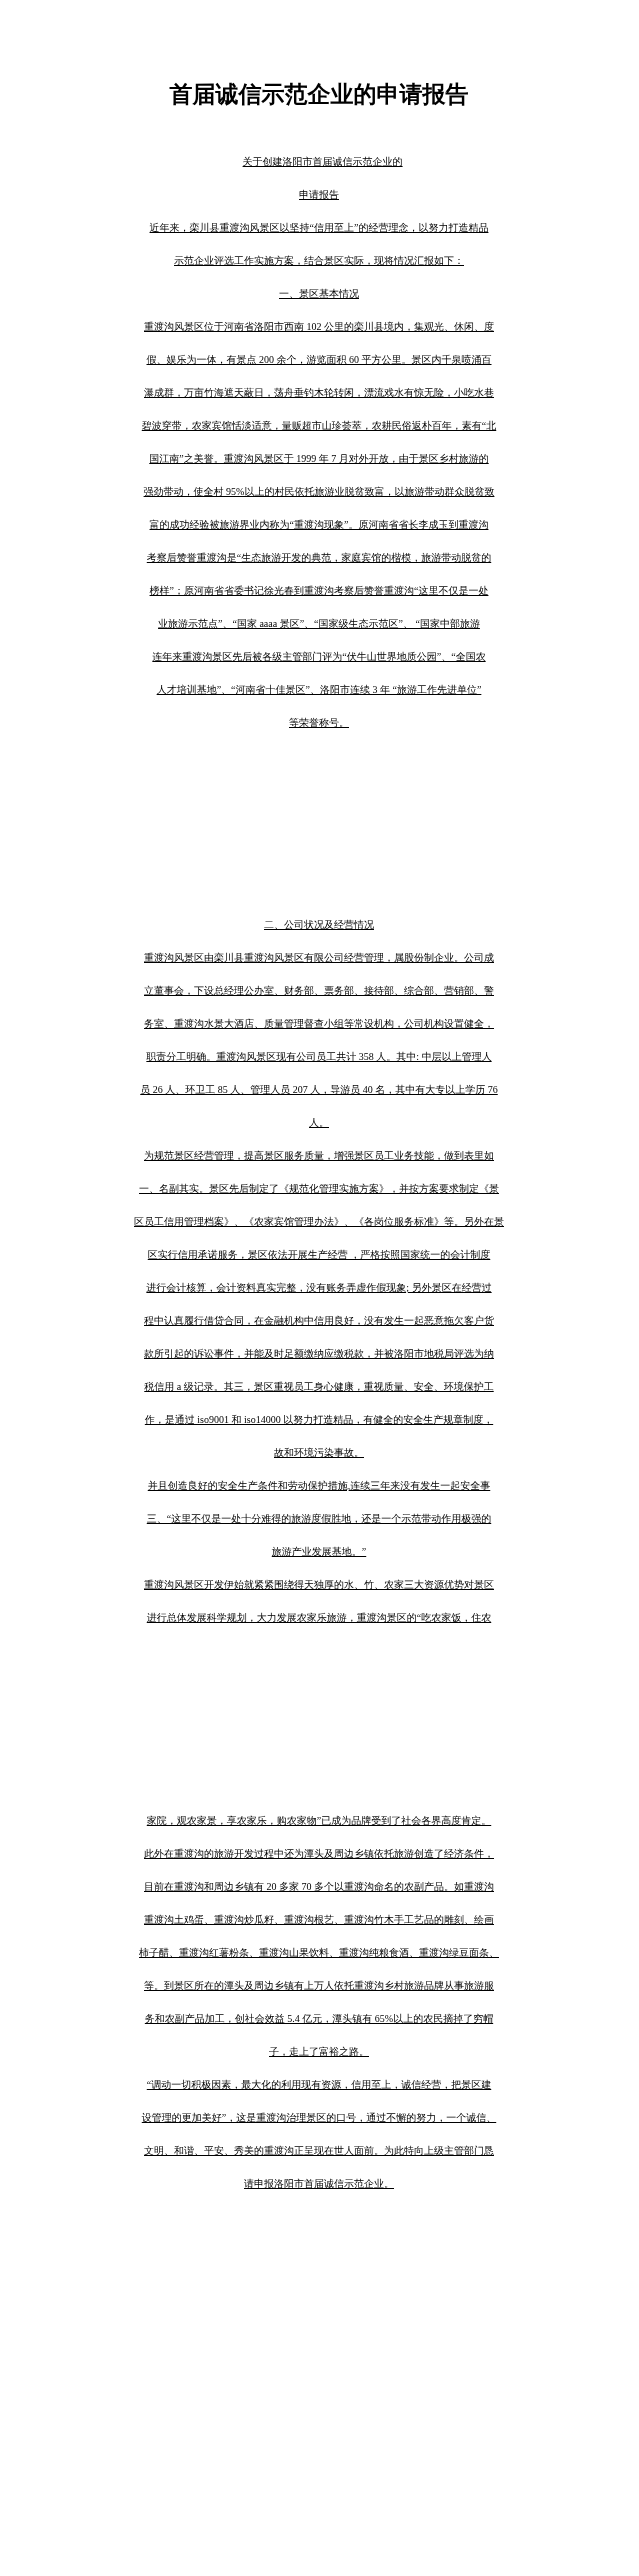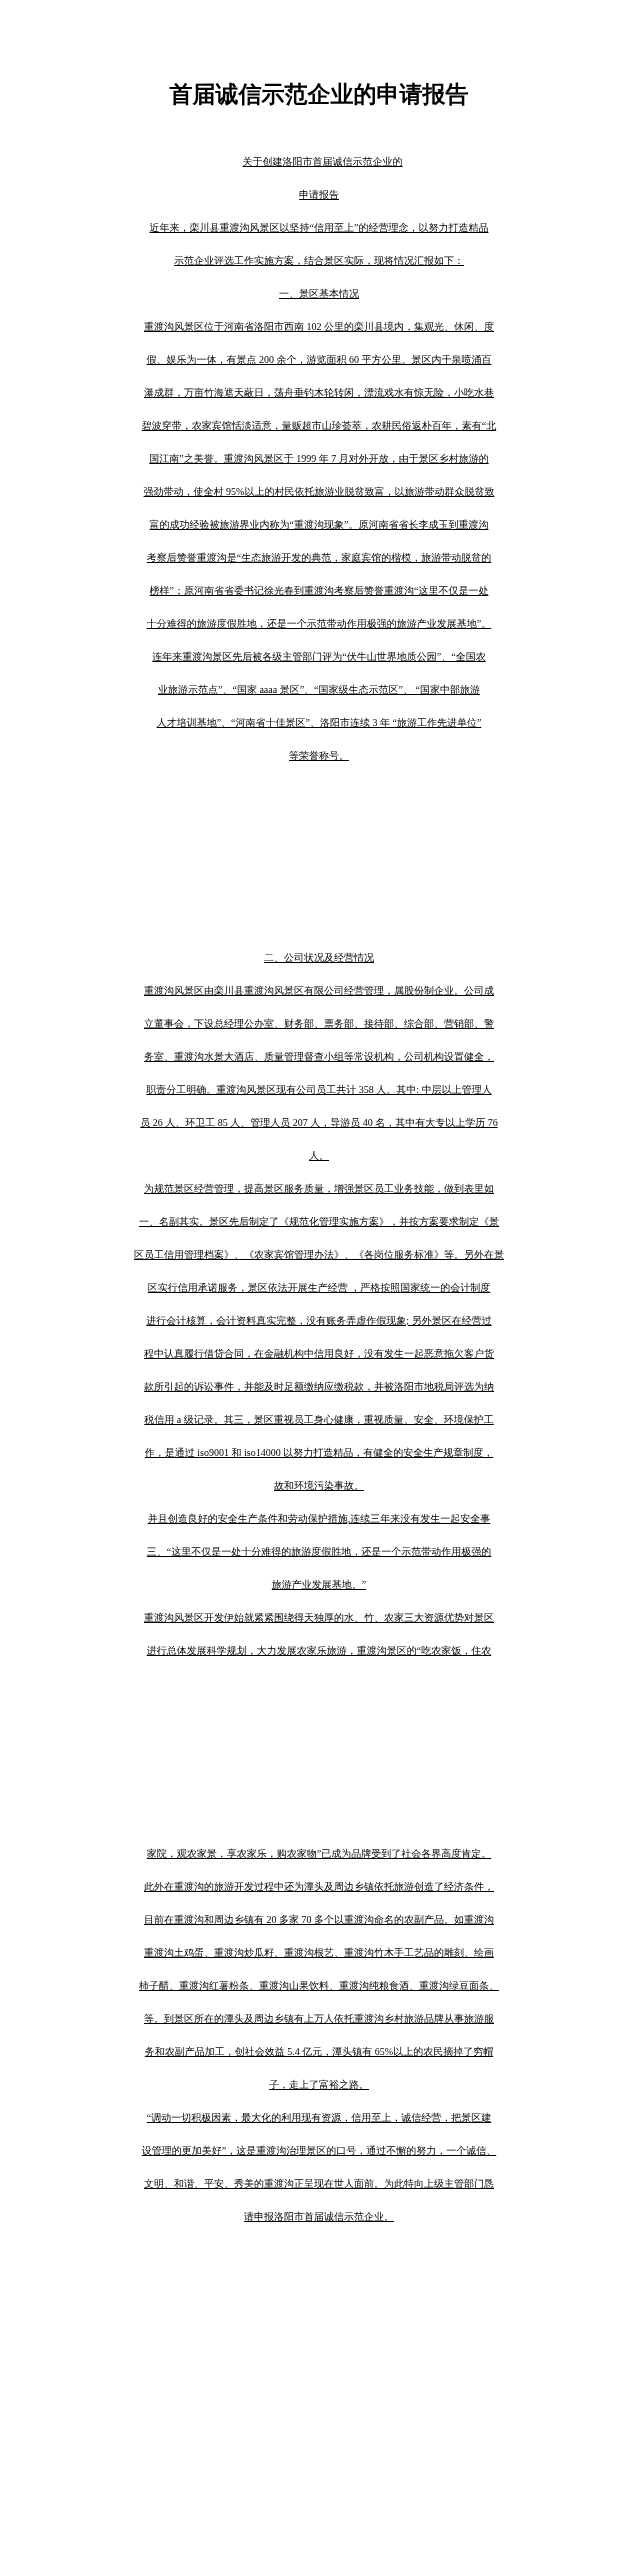--- a/index.html
+++ b/index.html
@@ -48,23 +48,22 @@
         <div class="line">一、景区基本情况</div>
         <div class="line">重渡沟风景区位于河南省洛阳市西南 102 公里的栾川县境内，集观光、休闲、度</div>
         <div class="line">假、娱乐为一体，有景点 200 余个，游览面积 60 平方公里。景区内千泉喷涌百</div>
         <div class="line">瀑成群，万亩竹海遮天蔽日，荡舟垂钓木轮转闲，漂流戏水有惊无险，小吃水巷</div>
         <div class="line">碧波穿带，农家宾馆恬淡适意，量贩超市山珍荟萃，农耕民俗返朴百年，素有“北</div>
         <div class="line">国江南”之美誉。重渡沟风景区于 1999 年 7 月对外开放，由于景区乡村旅游的</div>
         <div class="line">强劲带动，使全村 95%以上的村民依托旅游业脱贫致富，以旅游带动群众脱贫致</div>
         <div class="line">富的成功经验被旅游界业内称为“重渡沟现象”。原河南省省长李成玉到重渡沟</div>
         <div class="line">考察后赞誉重渡沟是“生态旅游开发的典范，家庭宾馆的楷模，旅游带动脱贫的</div>
         <div class="line">榜样”；原河南省省委书记徐光春到重渡沟考察后赞誉重渡沟“这里不仅是一处</div>
-        <div class="line">十分难得的旅游度假胜地，还是一个示范带动作用极强的旅游产业发展基地”。</div>
+        <div class="line">业旅游示范点”、“国家 aaaa 景区”、“国家级生态示范区”、 “国家中部旅游</div>
         <div class="line">连年来重渡沟景区先后被各级主管部门评为“伏牛山世界地质公园”、“全国农</div>
-        <div class="line">业旅游示范点”、“国家 aaaa 景区”、“国家级生态示范区”、 “国家中部旅游</div>
         <div class="line">人才培训基地”、“河南省十佳景区”、洛阳市连续 3 年 “旅游工作先进单位”</div>
         <div class="line">等荣誉称号。</div>
         <div class="page-gap" style="height: 169px;"></div>
         <div class="line">二、公司状况及经营情况</div>
         <div class="line">重渡沟风景区由栾川县重渡沟风景区有限公司经营管理，属股份制企业。公司成</div>
         <div class="line">立董事会，下设总经理公办室、财务部、票务部、接待部、综合部、营销部、警</div>
         <div class="line">务室、重渡沟水景大酒店、质量管理督查小组等常设机构，公司机构设置健全，</div>
         <div class="line">职责分工明确。重渡沟风景区现有公司员工共计 358 人。其中: 中层以上管理人</div>
         <div class="line">员 26 人、环卫工 85 人、管理人员 207 人，导游员 40 名，其中有大专以上学历 76</div>
         <div class="line">人。</div>

